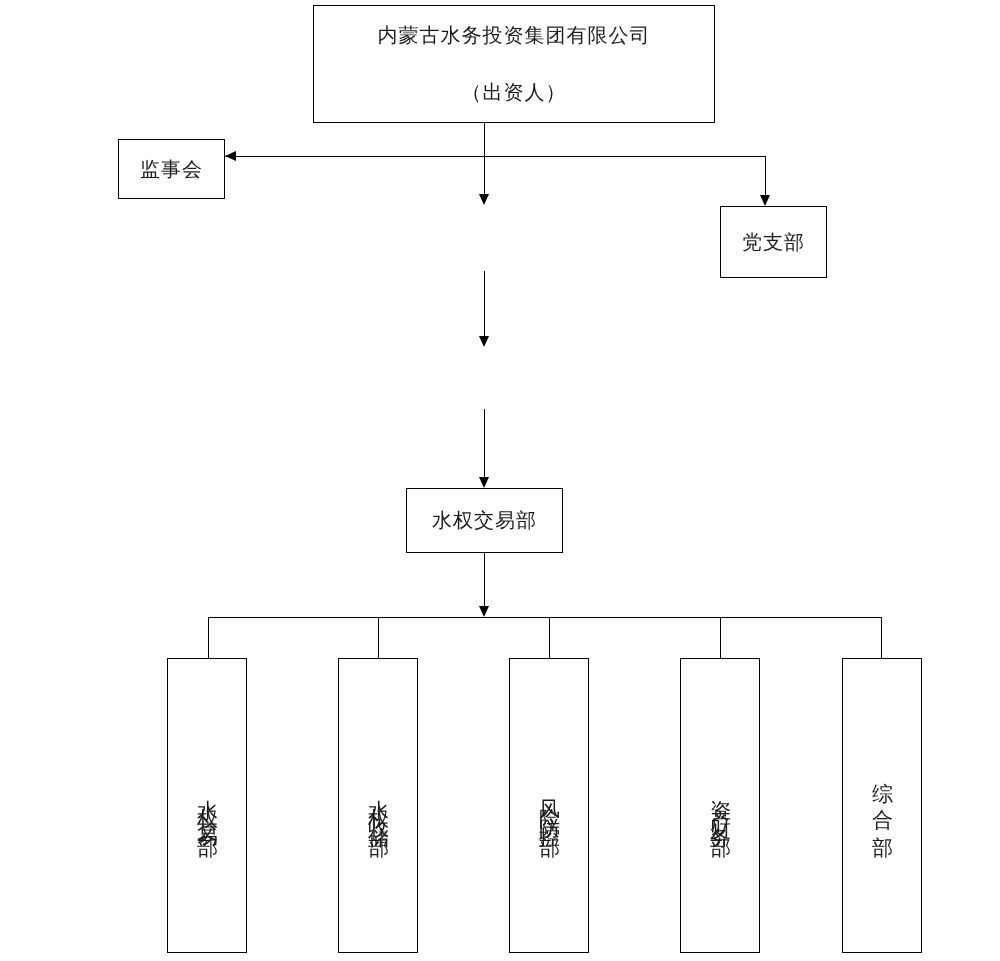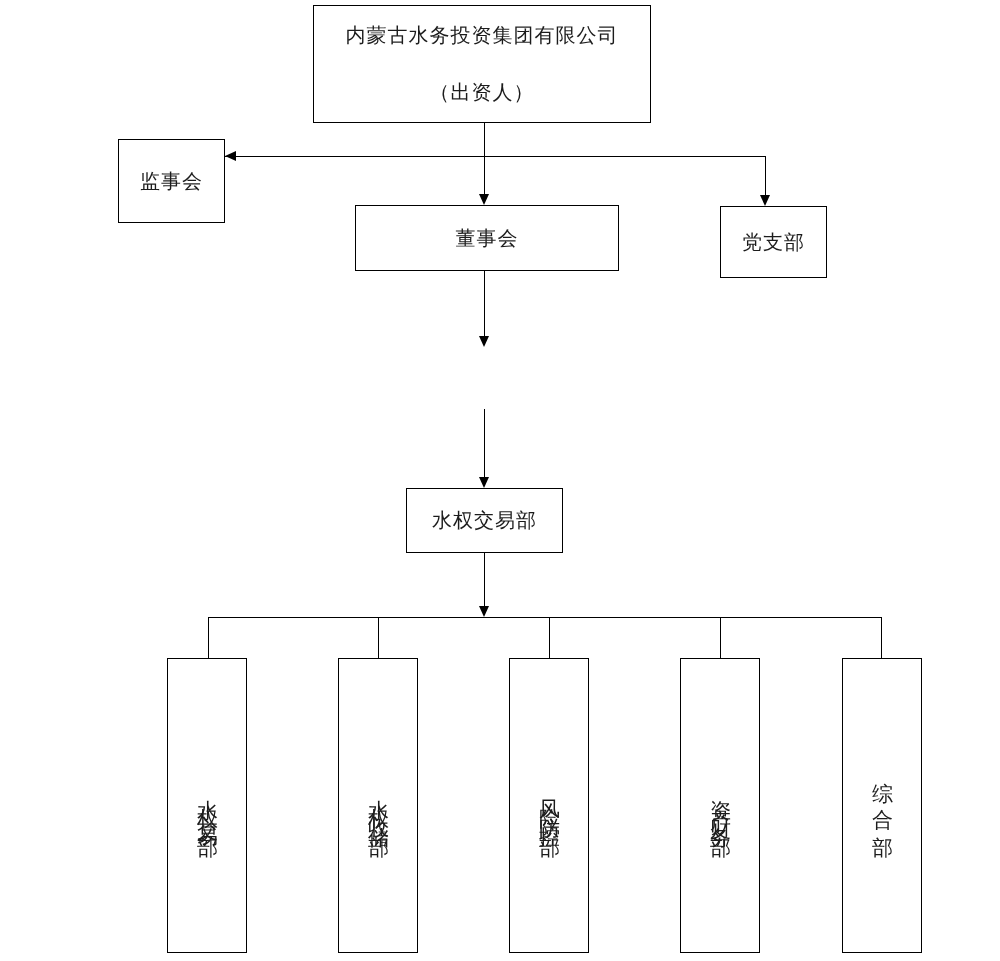--- a/index.html
+++ b/index.html
@@ -71,39 +71,36 @@
   }
   .vtext.wide-gap {
     letter-spacing: 27px;
   }
 </style>
 </head>
 <body>
 
 <div class="canvas">
 
-  <div class="box root" style="left:313px; top:5px; width:338px; height:118px;font-family:Liberation Mono, monospace;">
+  <div class="box root" style="left:313px; top:5px; width:402px; height:118px;font-family:Liberation Mono, monospace;">
     <div>内蒙古水务投资集团有限公司</div>
     <div>（出资人）</div>
   </div>
 
   <div class="line v" style="left:484px; top:123px; height:73px;"></div>
   <div class="line h" style="left:225px; top:156px; width:540px;"></div>
   <div class="arrow left" style="left:225px; top:151px;"></div>
   <div class="arrow down" style="left:479px; top:194px;"></div>
   <div class="line v" style="left:765px; top:156px; height:40px;"></div>
   <div class="arrow down" style="left:760px; top:195px;"></div>
 
-  <div class="box" style="left:118px; top:139px; width:107px; height:84px;">
+  <div class="box" style="left:118px; top:139px; width:107px; height:60px;">
     <span>监事会</span>
   </div>
 
-  <div class="box" style="left:355px; top:205px; width:264px; height:66px;">
-    <span>董事会</span>
-  </div>
 
   <div class="box" style="left:720px; top:206px; width:107px; height:72px;">
     <span>党支部</span>
   </div>
 
   <div class="line v" style="left:484px; top:271px; height:66px;"></div>
   <div class="arrow down" style="left:479px; top:336px;"></div>
 
 
   <div class="line v" style="left:484px; top:409px; height:69px;"></div>

